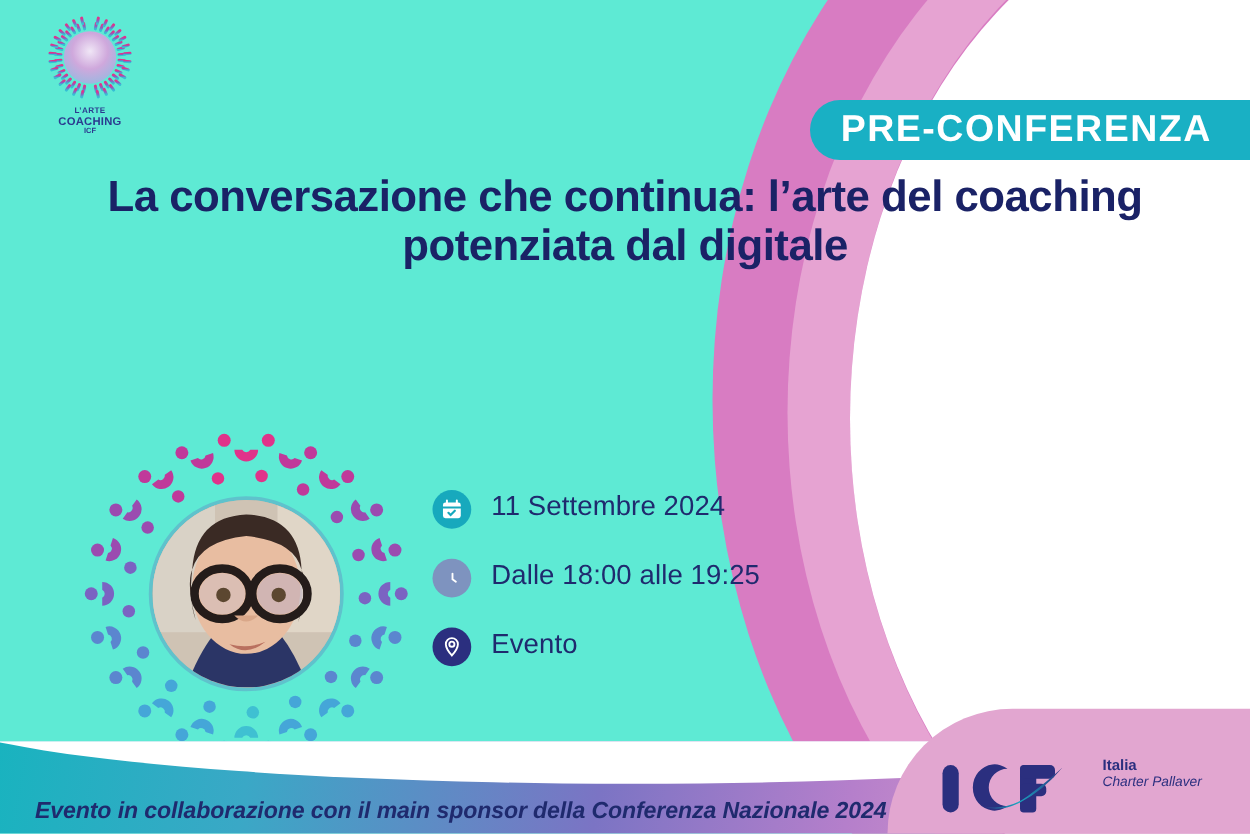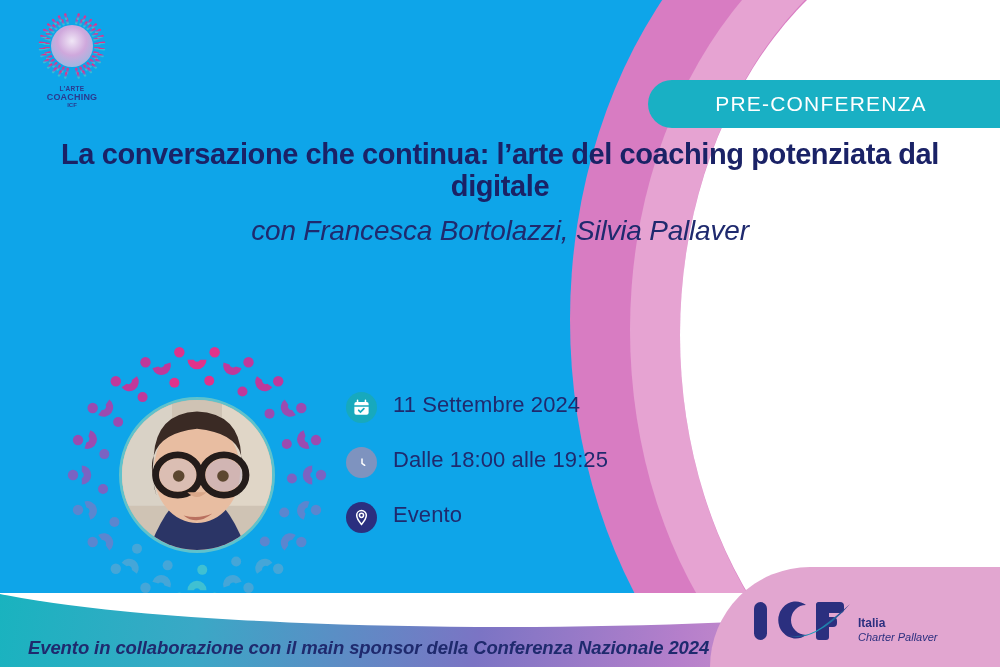--- a/index.html
+++ b/index.html
@@ -4,21 +4,21 @@
 <style>
   * { margin:0; padding:0; box-sizing:border-box; }
   html,body { width:1000px; height:667px; overflow:hidden; }
   body {
     font-family:"Liberation Sans", sans-serif;
     background:#ffffff;
     position:relative;
   }
   .poster {
     position:absolute; inset:0;
-    background:#0ea5e9;
+    background:#5eead4;
     overflow:hidden;
   }
 
   
   .arc {
     position:absolute;
     border-radius:50%;
     pointer-events:none;
   }
   .arc-a { width:760px; height:980px; right:-330px; top:-170px; background:#d87cc2; }
@@ -32,22 +32,22 @@
     left:648px; top:80px;
     width:360px; height:48px;
     background:#19b0c4;
     border-radius:26px 0 0 26px;
     display:flex; align-items:center; justify-content:center;
     padding-right:14px;
     z-index:6;
   }
   .banner span {
     color:#ffffff;
-    font-size:21px;
-    font-weight:normal;
+    font-size:30px;
+    font-weight:bold;
     letter-spacing:1.2px;
   }
 
   
   .brand-logo {
     position:absolute; left:24px; top:12px;
     width:96px; height:100px;
     z-index:7;
     display:flex; flex-direction:column; align-items:center;
   }
@@ -62,21 +62,21 @@
   .brand-logo .wm3 { font-size:6px; font-weight:bold; }
 
   
   .title-wrap {
     position:absolute;
     left:0; top:138px; width:1000px;
     text-align:center; z-index:5;
   }
   .title {
     color:#1a2266;
-    font-size:29px;
+    font-size:35px;
     font-weight:bold;
     line-height:1.12;
     letter-spacing:-0.4px;
     padding:0 60px;
   }
   .subtitle {
     margin-top:12px;
     color:#1f2a6e;
     font-size:28px;
     font-style:italic;
@@ -153,24 +153,24 @@
     position:absolute;
     right:0; bottom:0;
     width:290px; height:100px;
     border-radius:120px 0 0 0;
     background:#e2a6d0;
     z-index:9;
     overflow:hidden;
   }
   .icf-logo {
     position:absolute;
-    right:0; bottom:22px;
+    right:0; bottom:4px;
     width:250px; height:58px;
     z-index:10;
-    display:flex; align-items:flex-end; gap:0;
+    display:flex; align-items:flex-start; gap:24px;
   }
   .icf-logo .mark { width:108px; height:50px; flex:0 0 auto; }
   .icf-logo .txt { color:#2b2f7f; line-height:1.25; }
   .icf-logo .t1 { font-size:12px; font-weight:bold; }
   .icf-logo .t2 { font-size:11px; font-style:italic; }
 </style>
 </head>
 <body>
 
 <div class="poster">
@@ -273,21 +273,20 @@
       <div class="wm3"><span>ICF</span></div>
     </div>
   </div>
 
   <div class="banner">
     <span>PRE-CONFERENZA</span>
   </div>
 
   <div class="title-wrap">
     <div class="title">La conversazione che continua: l’arte del coaching potenziata dal digitale</div>
-    <div class="subtitle">con Francesca Bortolazzi, Silvia Pallaver</div>
   </div>
 
   <div class="portrait-wrap">
     <svg class="deco" viewBox="0 0 270 270" width="270" height="270">
       <g id="deco-marks">
           <circle cx="152.65" cy="12.26" r="5.2" fill="#e0338a"></circle>
           <circle cx="186.51" cy="22.21" r="5.2" fill="#c0399a"></circle>
           <circle cx="216.20" cy="41.29" r="5.2" fill="#c0399a"></circle>
           <circle cx="239.32" cy="67.96" r="5.2" fill="#9b4bb0"></circle>
           <circle cx="253.98" cy="100.07" r="5.2" fill="#9b4bb0"></circle>

